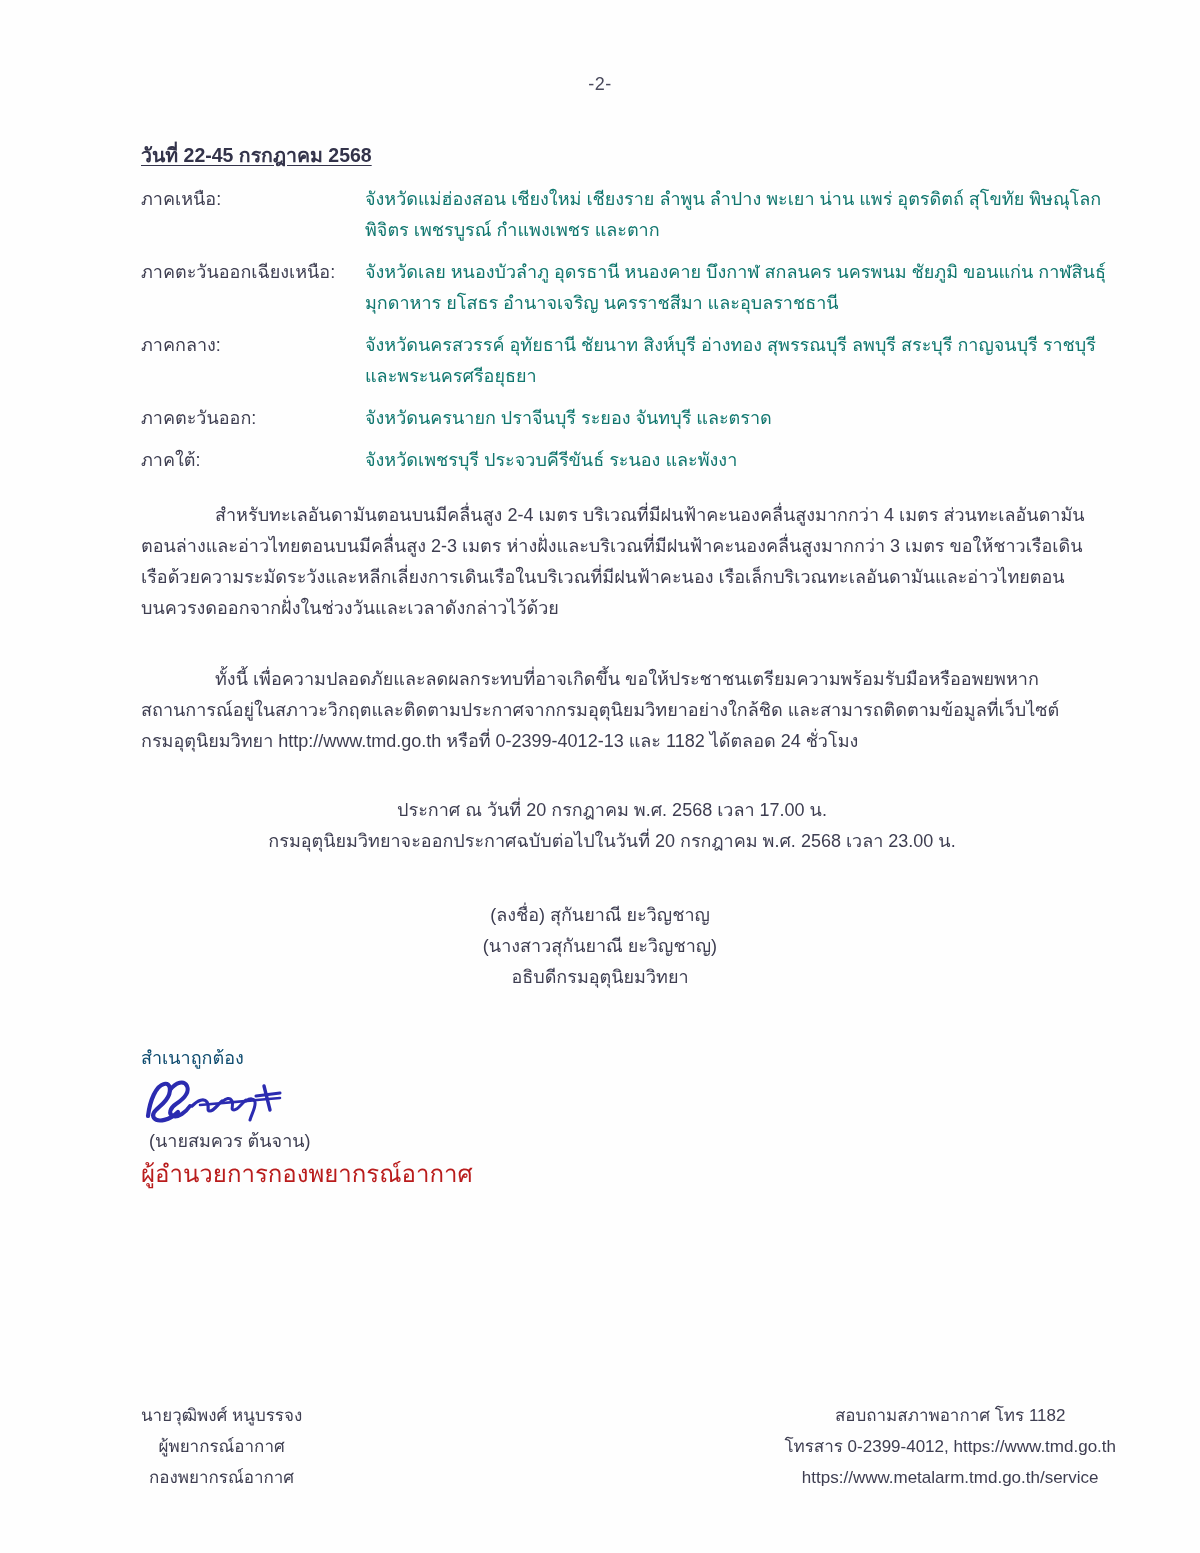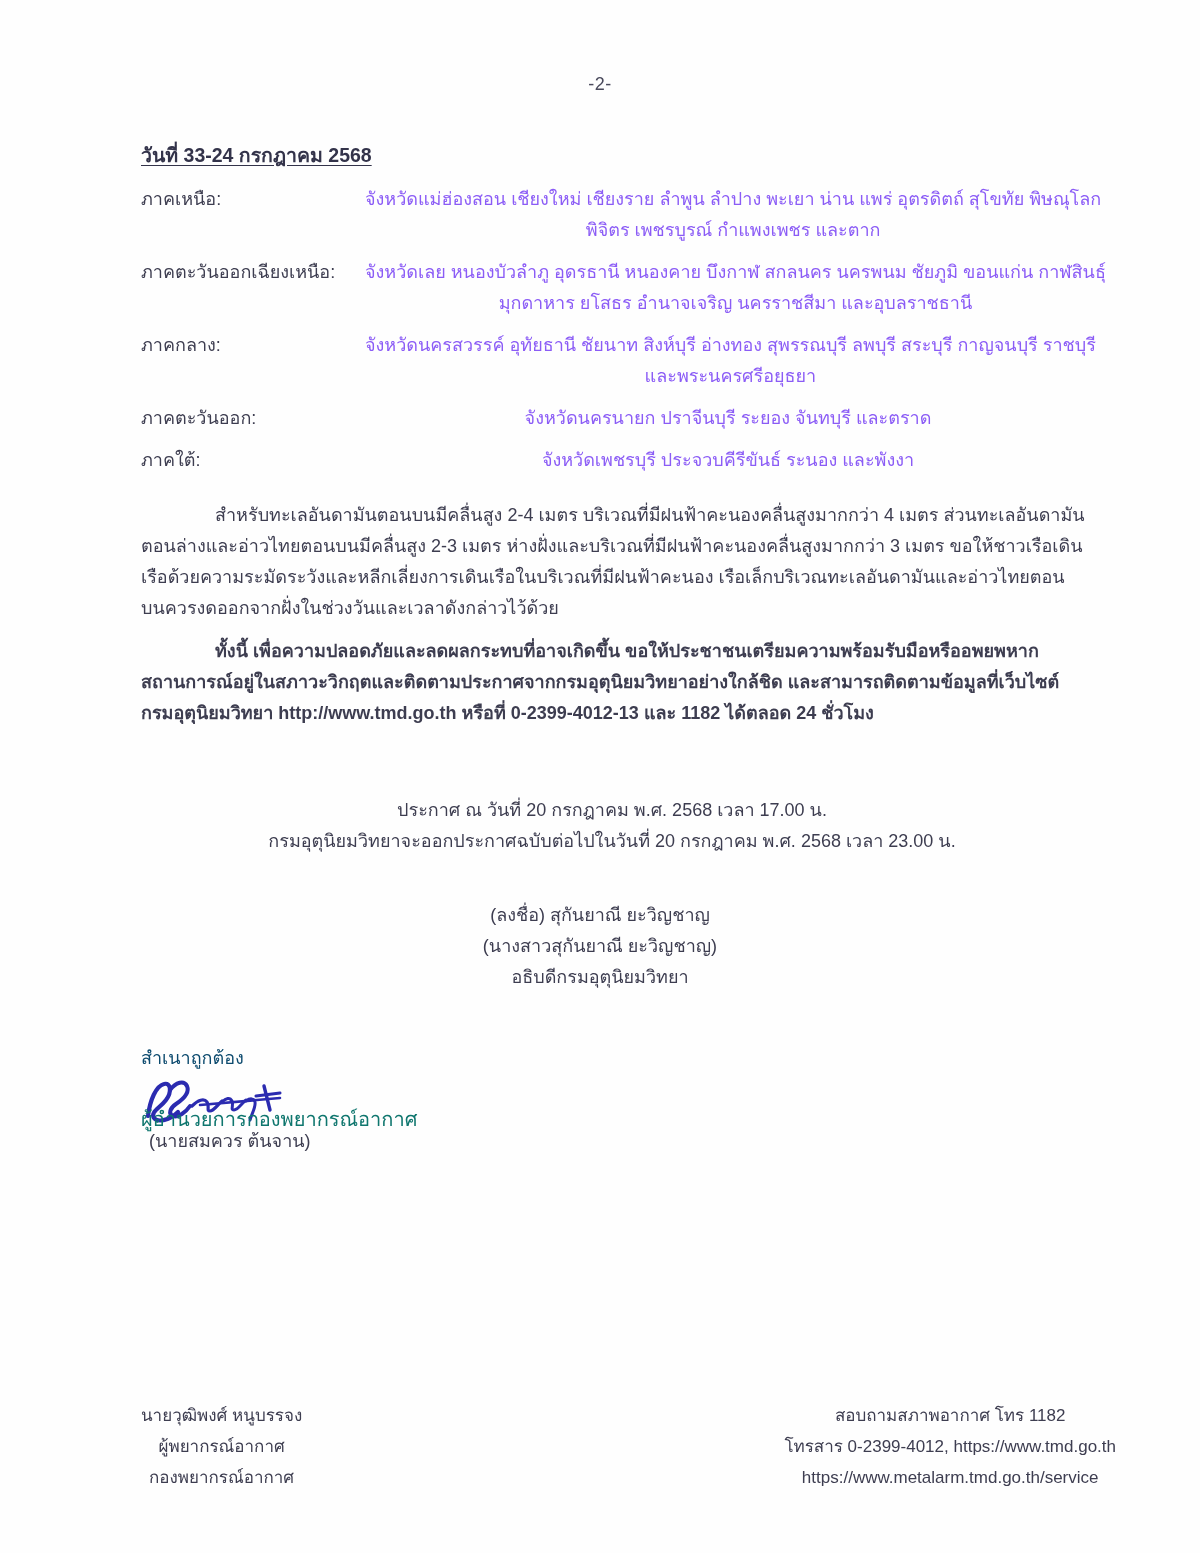--- a/index.html
+++ b/index.html
@@ -56,41 +56,40 @@
     width: 215px;
     flex: 0 0 215px;
     font-size: 18px;
     line-height: 31px;
     color: #3d3d50;
   }
   .region-value {
     flex: 1;
     font-size: 18px;
     line-height: 31px;
-    color: #8b5cf6;
-    text-align: center;
+    color: #0f766e;
   }
   .region-value div {
     white-space: nowrap;
   }
   .body-para {
     position: absolute;
     left: 141px;
     width: 945px;
     font-size: 18px;
     line-height: 31px;
     color: #3d3d50;
     text-align: left;
   }
   .body-para .indent {
     display: inline-block;
     width: 74px;
   }
   #para-marine { top: 500px; }
-  #para-safety { top: 636px; font-weight: bold; }
+  #para-safety { top: 664px; }
   .center-block {
     position: absolute;
     left: 0;
     width: 1200px;
     text-align: center;
     font-size: 18px;
     line-height: 31px;
     color: #3d3d50;
   }
   #announce-block { top: 795px; padding-left: 12px; }
@@ -115,24 +114,24 @@
     position: absolute;
     left: 149px;
     top: 1126px;
     font-size: 18px;
     line-height: 31px;
     color: #3d3d50;
   }
   .certify-title {
     position: absolute;
     left: 141px;
-    top: 1104px;
-    font-size: 20px;
-    line-height: 31px;
-    color: #0f766e;
+    top: 1158px;
+    font-size: 24px;
+    line-height: 31px;
+    color: #b91c1c;
   }
   .footer-left {
     position: absolute;
     left: 141px;
     top: 1400px;
     font-size: 17px;
     line-height: 31px;
     color: #3d3d50;
   }
   .footer-right {
@@ -146,21 +145,21 @@
   }
   .footer-left div, .footer-right div { white-space: nowrap; text-align: center; }
 </style>
 </head>
 <body>
 
 <div class="page">
 
   <div class="page-number">-2-</div>
 
-  <div class="date-heading">วันที่ 33-24 กรกฎาคม 2568</div>
+  <div class="date-heading">วันที่ 22-45 กรกฎาคม 2568</div>
 
   <div class="region-block">
 
     <div class="region-row">
       <div class="region-label">ภาคเหนือ:</div>
       <div class="region-value">
         <div>จังหวัดแม่ฮ่องสอน เชียงใหม่ เชียงราย ลำพูน ลำปาง พะเยา น่าน แพร่ อุตรดิตถ์ สุโขทัย พิษณุโลก</div>
         <div>พิจิตร เพชรบูรณ์ กำแพงเพชร และตาก</div>
       </div>
     </div>

